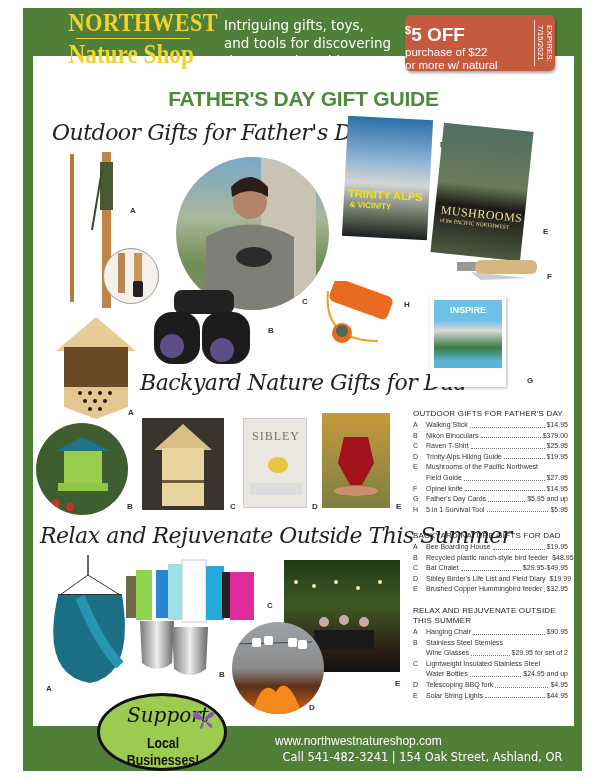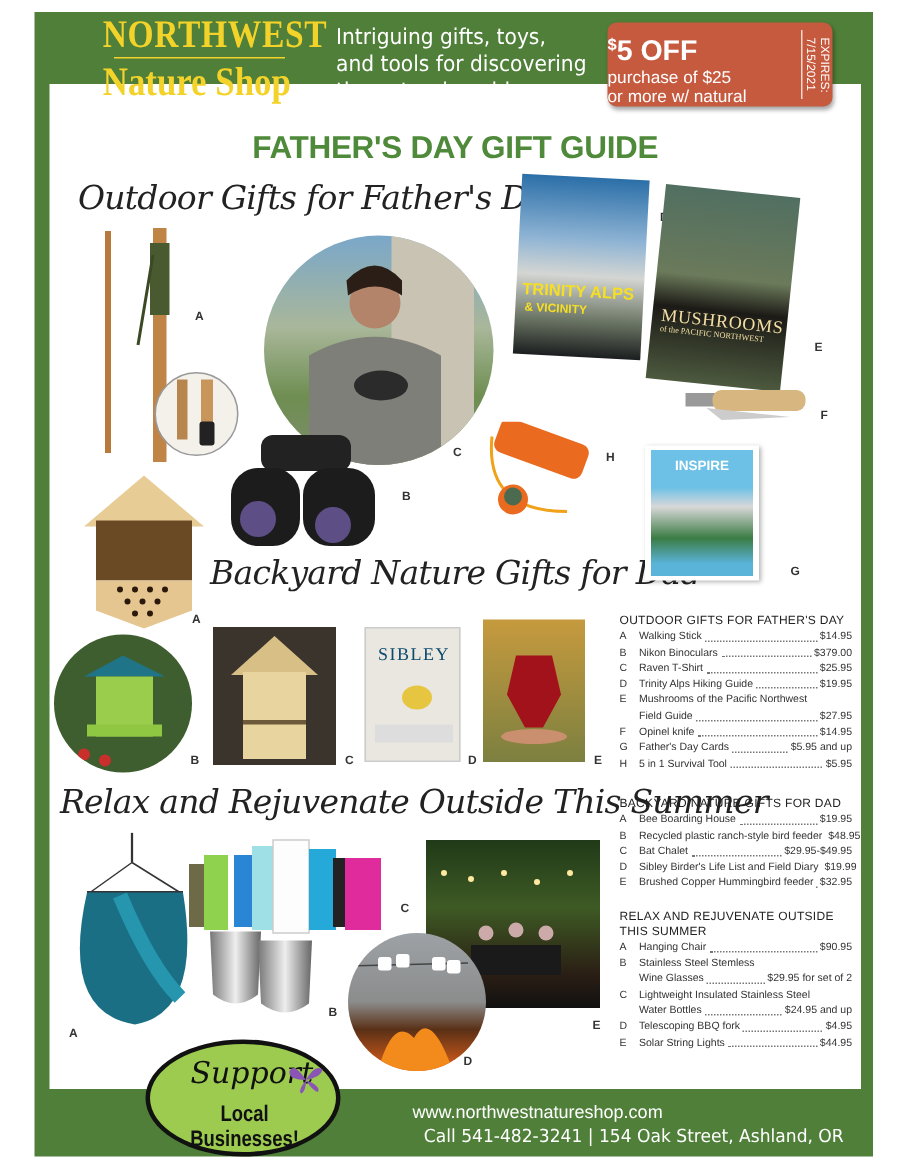--- a/index.html
+++ b/index.html
@@ -49,21 +49,21 @@
   <span class="l2">Nature Shop</span>
 </div>
 <div class="tagline">
   <div>Intriguing gifts, toys,</div>
   <div>and tools for discovering</div>
   <div>the natural world.</div>
 </div>
 <div class="coupon">
   <div class="main">
     <div class="amt"><sup>$</sup><span>5 OFF</span></div>
-    <div class="sub">purchase of $25</div>
+    <div class="sub">purchase of $22</div>
     <div class="sub">or more w/ natural</div>
   </div>
   <div class="div"></div>
   <div class="exp"><span>EXPIRES:</span><br><span>7/15/2021</span></div>
 </div>
 
 <div class="title">FATHER'S DAY GIFT GUIDE</div>
 
 <div class="script" style="left:52px;top:120px;font-size:22px">Outdoor Gifts for Father's Day</div>
 <div class="script" style="left:140px;top:370px;font-size:22px">Backyard Nature Gifts for Dad</div>
@@ -151,21 +151,21 @@
   <svg width="90" height="70">
     <path d="M10 10 Q5 60 60 60" stroke="#f0a21b" stroke-width="2" fill="none"></path>
     <rect x="12" y="6" width="62" height="24" rx="6" fill="#ea6a20" transform="rotate(20 43 18)"></rect>
     <circle cx="24" cy="52" r="10" fill="#ea6a20"></circle>
       <circle cx="24" cy="50" r="6" fill="#4c6a4f"></circle>
   </svg>
 </div>
 <div class="lbl" style="left:404px;top:300px">H</div>
 
 <div class="ph" style="left:430px;top:297px;width:76px;height:90px;background:#fff;box-shadow:1px 1px 3px rgba(0,0,0,.3)">
-  <div style="position:absolute;left:4px;top:3px;width:68px;height:84px;background:linear-gradient(180deg,#6ec1e6 0%,#6ec1e6 30%,#d8d8d8 45%,#3b7c44 70%,#5ab3d8 90%)">
+  <div style="position:absolute;left:4px;top:3px;width:68px;height:68px;background:linear-gradient(180deg,#6ec1e6 0%,#6ec1e6 30%,#d8d8d8 45%,#3b7c44 70%,#5ab3d8 90%)">
     <div style="position:absolute;left:16px;top:5px;color:#fff;font-weight:bold;font-size:9px">INSPIRE</div>
   </div>
 </div>
 <div class="lbl" style="left:527px;top:376px">G</div>
 
 <div class="lbl" style="left:128px;top:408px">A</div>
 
 <div class="ph" style="left:36px;top:423px;width:92px;height:92px;border-radius:50%;background:#3e5e2f">
   <svg width="92" height="92">
       <polygon points="20,28 46,14 74,28" fill="#1f7488"></polygon>
@@ -180,21 +180,21 @@
 <div class="ph" style="left:142px;top:418px;width:82px;height:92px;background:#3a342c">
   <svg width="82" height="92">
       <polygon points="41,6 70,32 12,32" fill="#d8bf86"></polygon>
       <rect x="20" y="30" width="42" height="58" fill="#e8d49e"></rect>
       <rect x="20" y="62" width="42" height="3" fill="#6c5a3b"></rect>
     </svg>
 </div>
 <div class="lbl" style="left:230px;top:502px">C</div>
 
 <div class="ph" style="left:243px;top:418px;width:64px;height:90px;background:#e9e7df;border:1px solid #ccc">
-  <div style="position:absolute;left:8px;top:10px;font-family:'Liberation Serif',serif;font-size:12px;color:#0c4a6e;letter-spacing:1px">SIBLEY</div>
+  <div style="position:absolute;left:8px;top:10px;font-family:'Liberation Serif',serif;font-size:12px;color:#737373;letter-spacing:1px">SIBLEY</div>
   <svg width="64" height="90" style="position:absolute;left:0;top:0">
       <ellipse cx="34" cy="46" rx="10" ry="8" fill="#e6c640"></ellipse>
       <rect x="6" y="64" width="52" height="12" fill="#ddd"></rect>
     </svg>
 </div>
 <div class="lbl" style="left:312px;top:502px">D</div>
 
 <div class="ph" style="left:322px;top:413px;width:68px;height:95px;background:linear-gradient(180deg,#c69a3e,#7c8040)">
   <svg width="68" height="95">
       <path d="M22 24 L46 24 L52 50 L40 72 L28 72 L16 50 Z" fill="#a1121b"></path>

